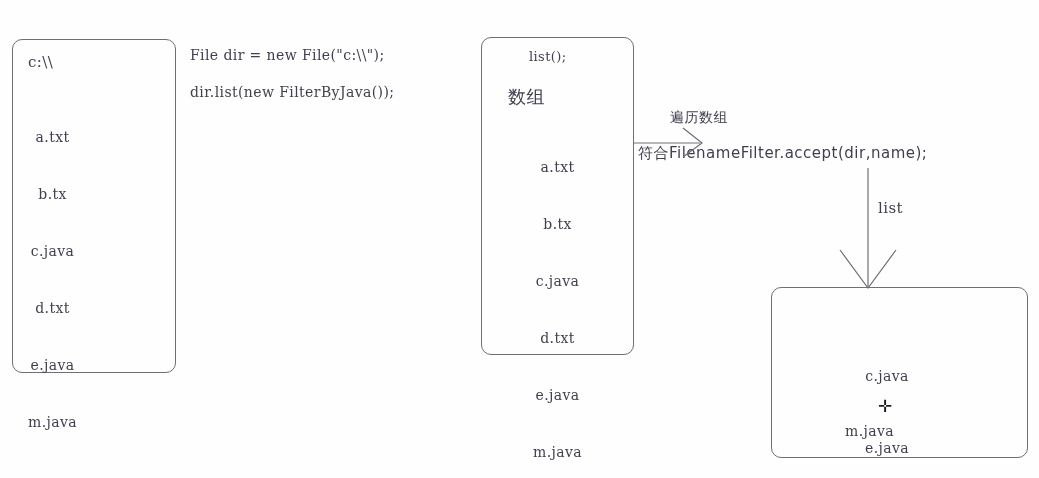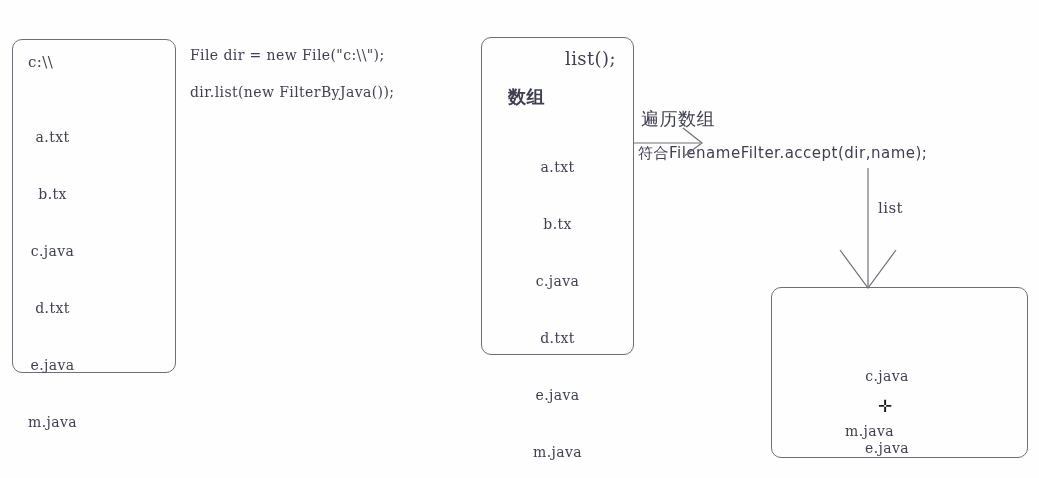--- a/index.html
+++ b/index.html
@@ -68,34 +68,34 @@
     <span class="list-line">e.java</span>
     <span class="list-line">m.java</span>
   </div>
 
   <div class="txt mono" style="left:190px; top:48px; font-size:14px;">File dir = new File("c:\\");</div>
 
   <div class="txt mono" style="left:190px; top:85px; font-size:14px;">dir.list(new FilterByJava());</div>
 
   <div class="box" style="left:481px; top:37px; width:153px; height:318px;"></div>
 
-  <div class="txt mono" style="left:529px; top:50px; font-size:18px;margin-left:36px;">list();</div>
+  <div class="txt mono" style="left:529px; top:50px; font-size:13px;">list();</div>
 
-  <div class="txt cn" style="left:508px; top:88px; font-size:18px;font-weight:bold;">数组</div>
+  <div class="txt cn" style="left:508px; top:88px; font-size:18px;">数组</div>
 
   <div class="txt mono" style="left:533px; top:120px; font-size:14px; line-height:19px;">
     <span class="list-line">a.txt</span>
     <span class="list-line">b.tx</span>
     <span class="list-line">c.java</span>
     <span class="list-line">d.txt</span>
     <span class="list-line">e.java</span>
     <span class="list-line">m.java</span>
   </div>
 
-  <div class="txt cn" style="left:641px; top:110px; font-size:18px;">遍历数组</div>
+  <div class="txt cn" style="left:670px; top:110px; font-size:14px;">遍历数组</div>
 
   <div class="txt cn" style="left:638px; top:146px; font-size:15px;">符合FilenameFilter.accept(dir,name);</div>
 
   <div class="txt mono" style="left:878px; top:201px; font-size:15px;">list</div>
 
   <div class="box" style="left:771px; top:287px; width:257px; height:171px;"></div>
 
   <div class="txt mono" style="left:865px; top:316px; font-size:14px; line-height:24px;">
     <span class="list-line">c.java</span>
     <span class="list-line">e.java</span>

